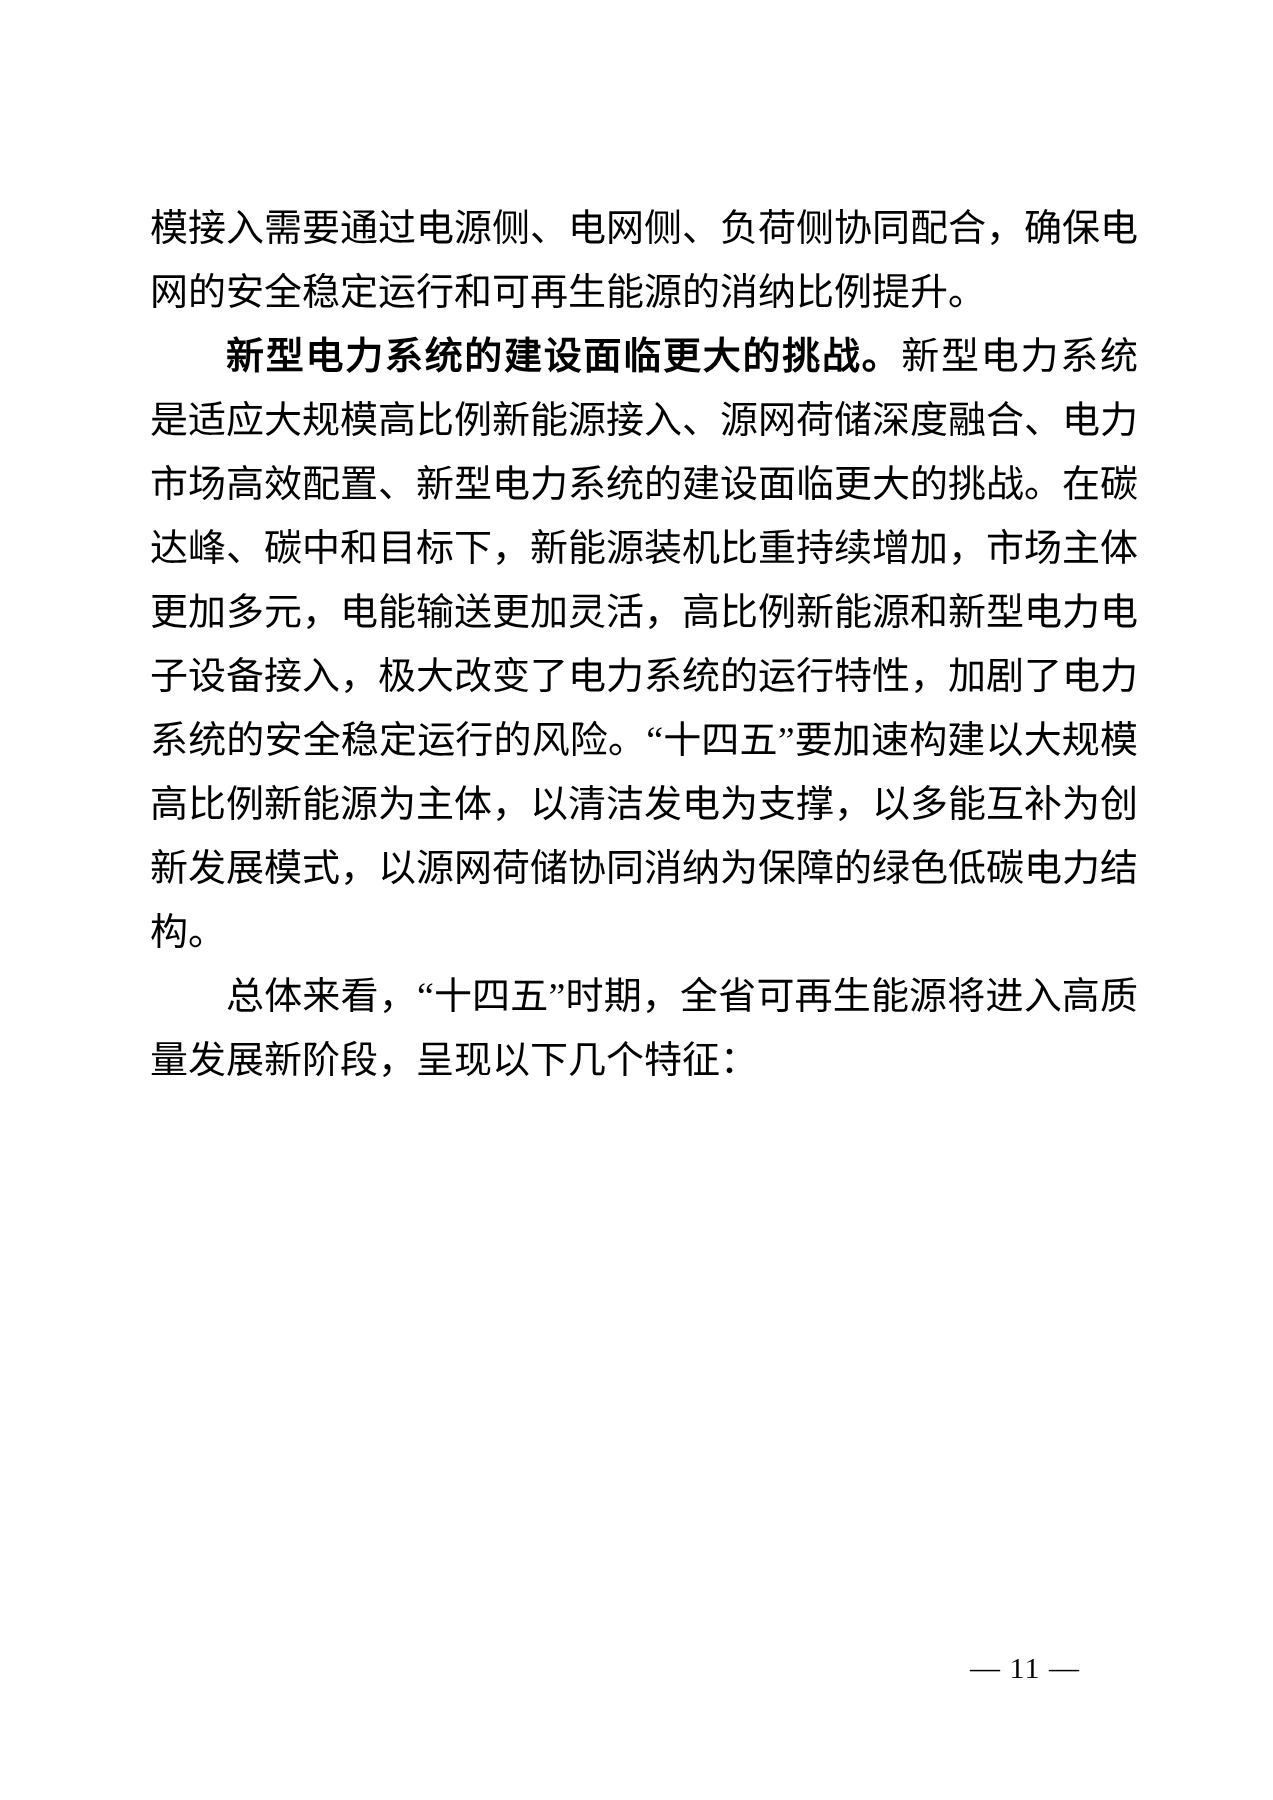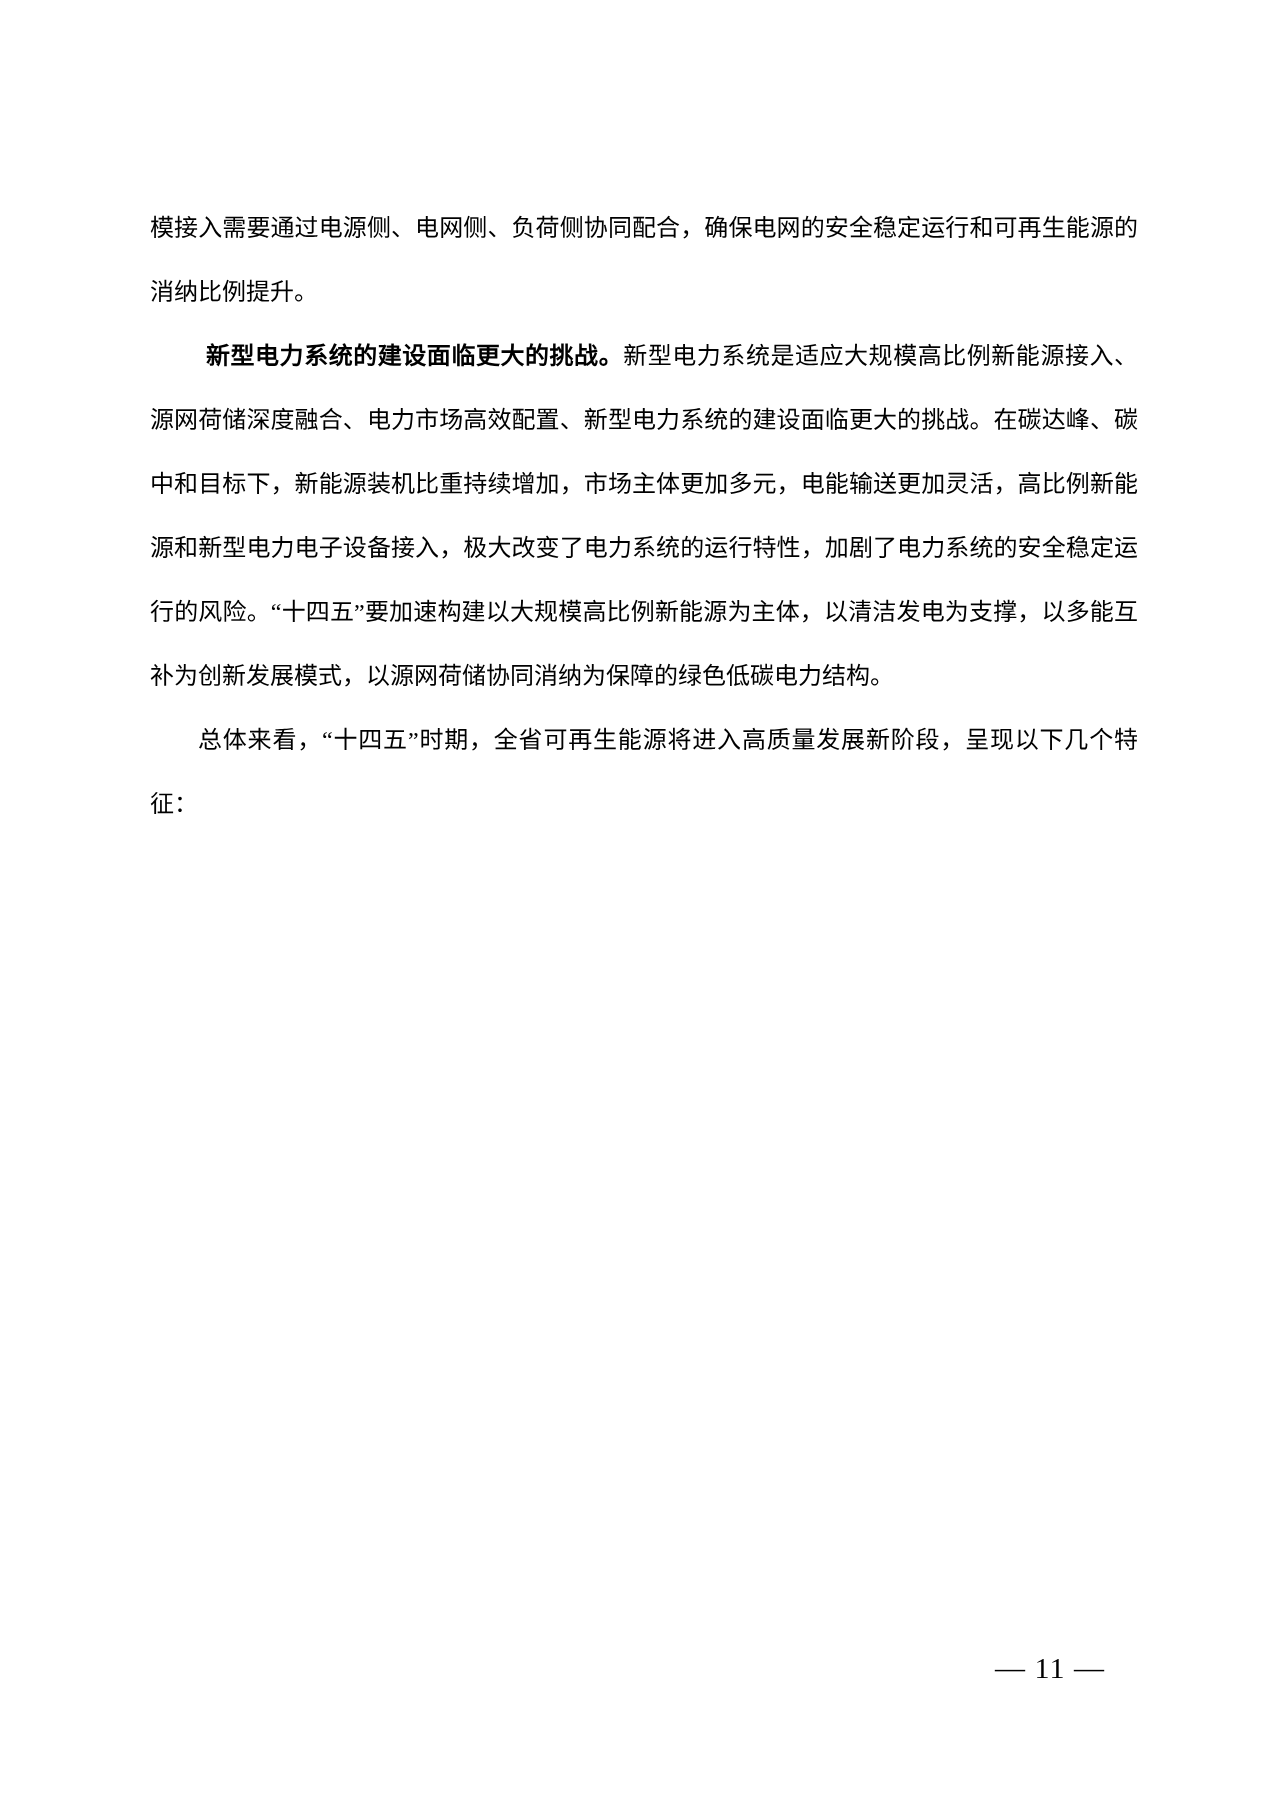--- a/index.html
+++ b/index.html
@@ -13,45 +13,43 @@
     color: #000000;
     font-family: "Liberation Serif", "DejaVu Serif", serif;
     position: relative;
     overflow: hidden;
   }
   .doc-body {
     position: absolute;
     left: 150px;
     top: 196px;
     width: 988px;
-    font-size: 24px;
+    font-size: 38px;
     line-height: 64px;
     text-align: justify;
     text-justify: inter-ideograph;
   }
   .para {
     margin: 0;
     padding: 0;
     text-indent: 0;
   }
   .para.indent {
     text-indent: 2em;
   }
   .lead-bold {
     font-weight: bold;
-    margin-left: 8px;
   }
   .page-number {
     position: absolute;
     left: 970px;
     top: 1648px;
     width: 160px;
     font-size: 30px;
     line-height: 40px;
-    text-align: center;
     white-space: nowrap;
     letter-spacing: 1px;
   }
 </style>
 </head>
 <body>
 
 <div class="doc-body">
 
   <p class="para"><span>模接入需要通过电源侧、电网侧、负荷侧协同配合，确保电网的安全稳定运行和可再生能源的消纳比例提升。</span></p>

